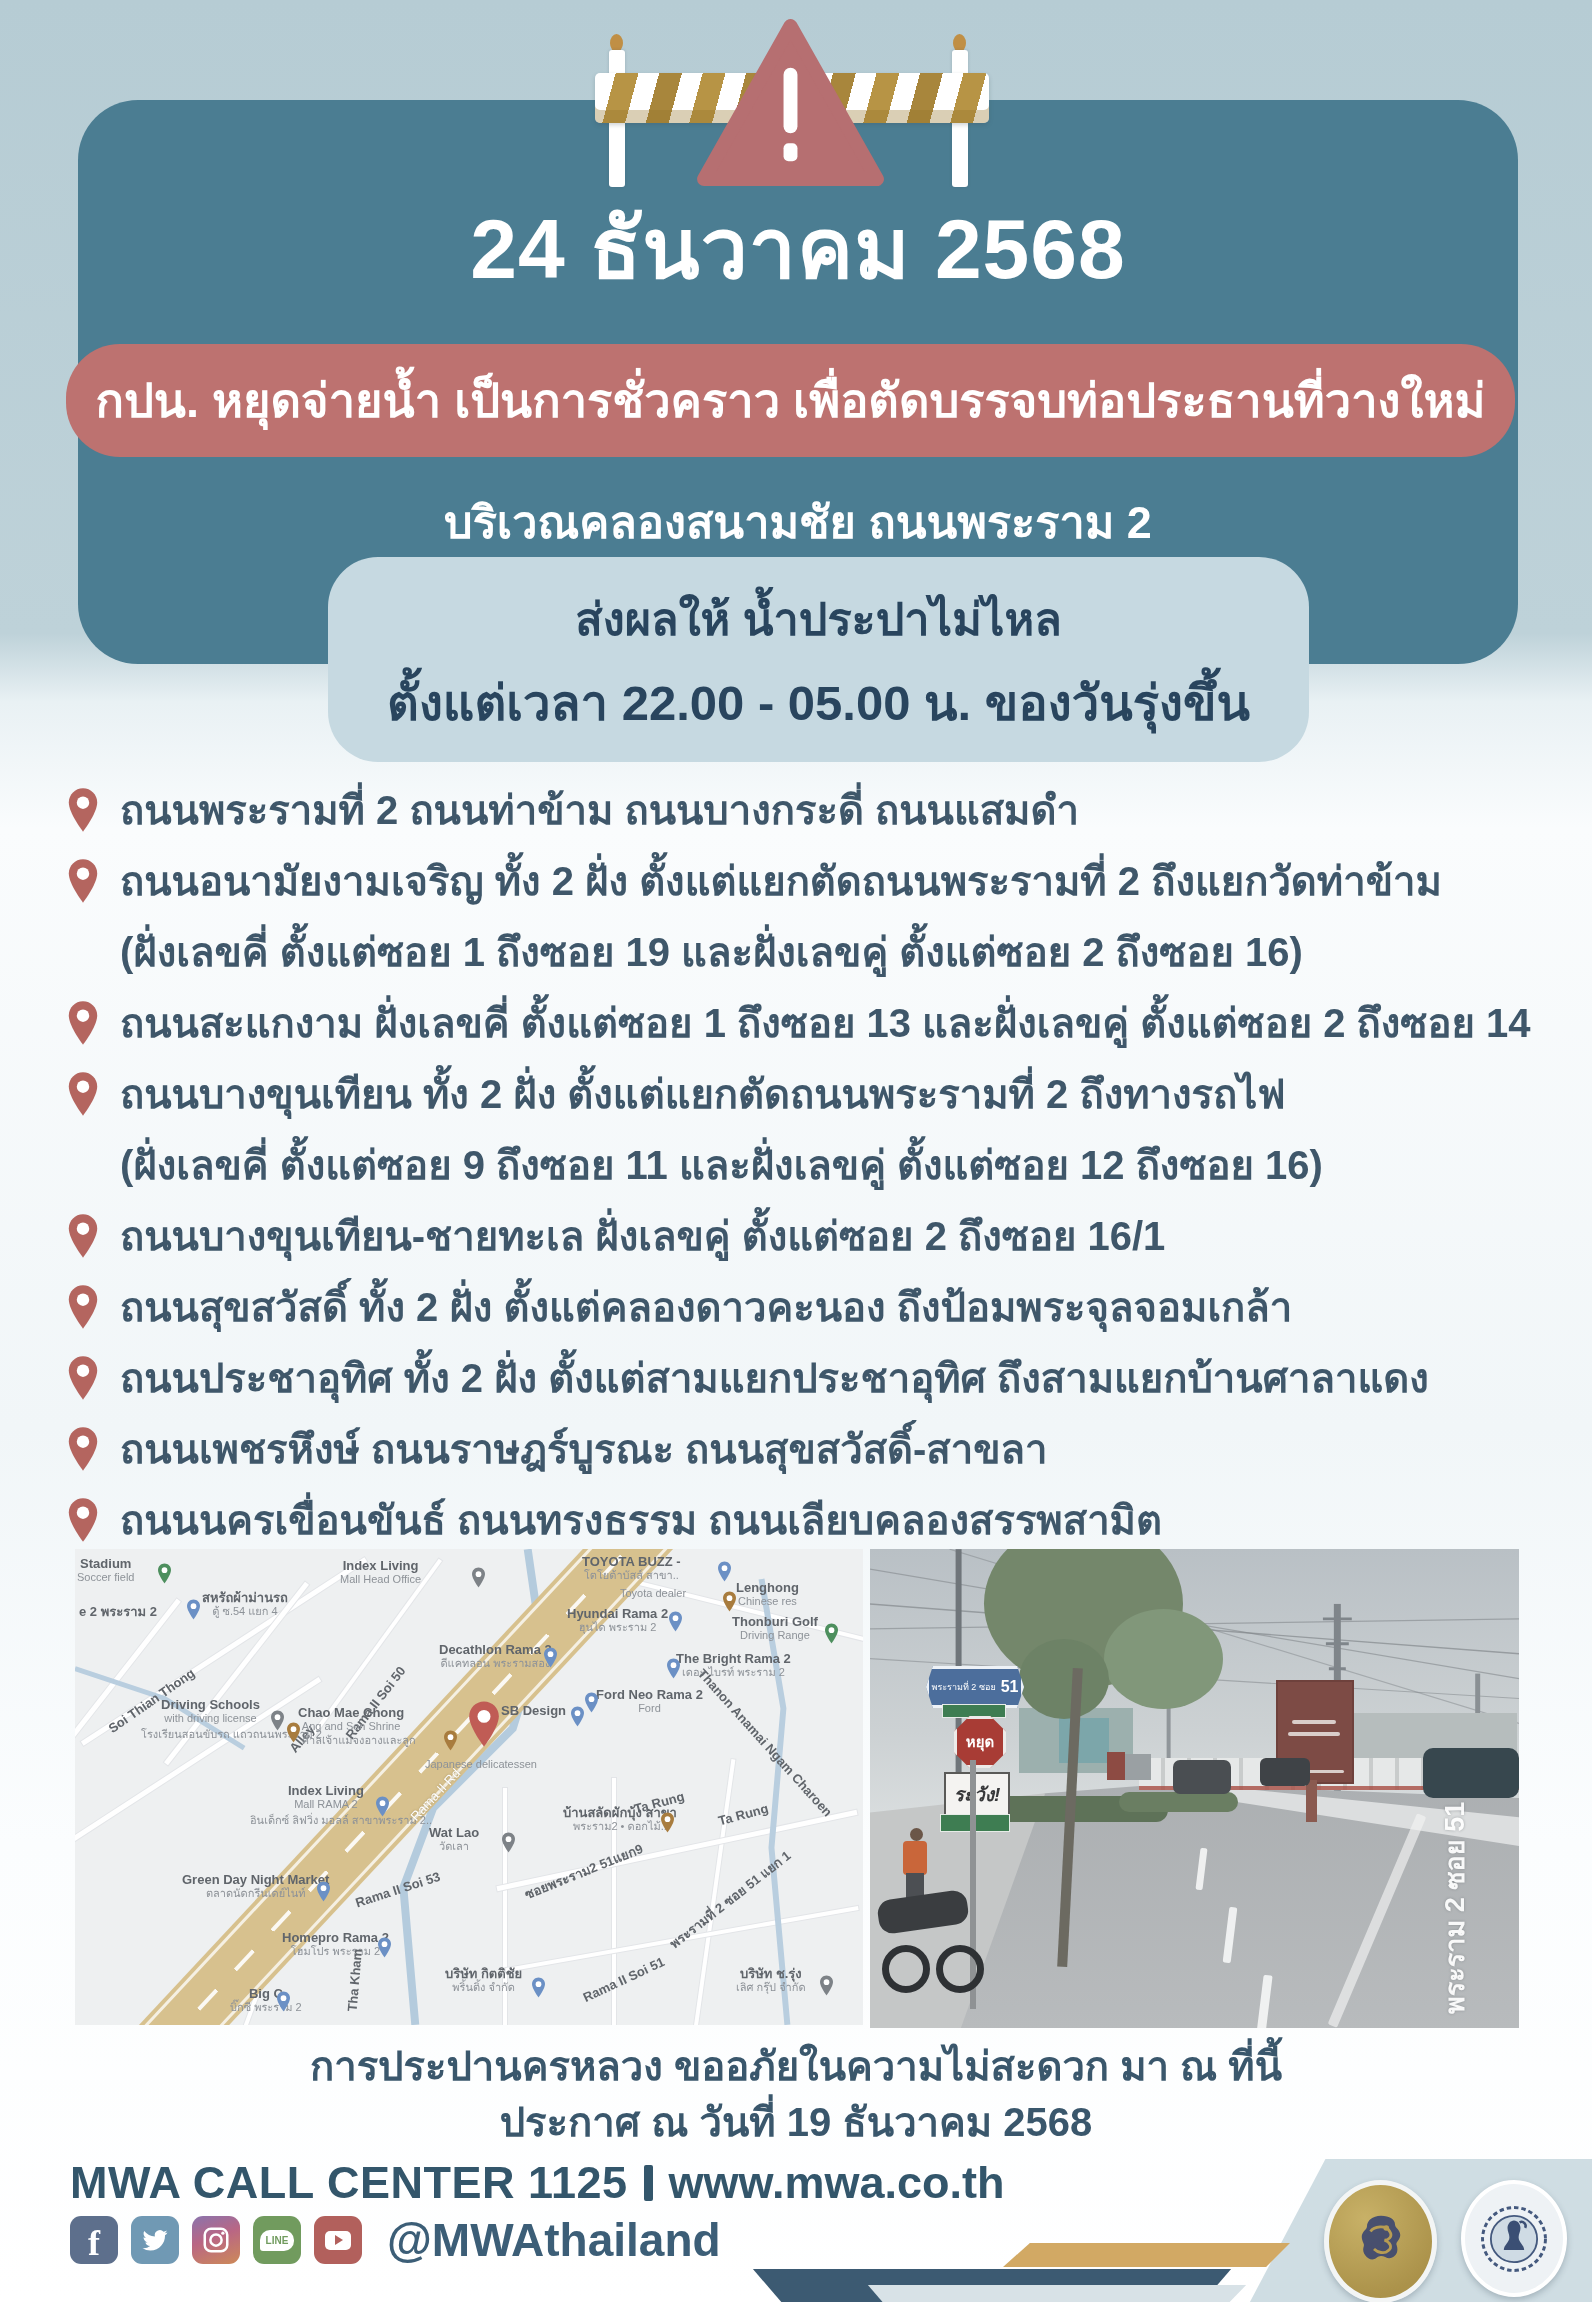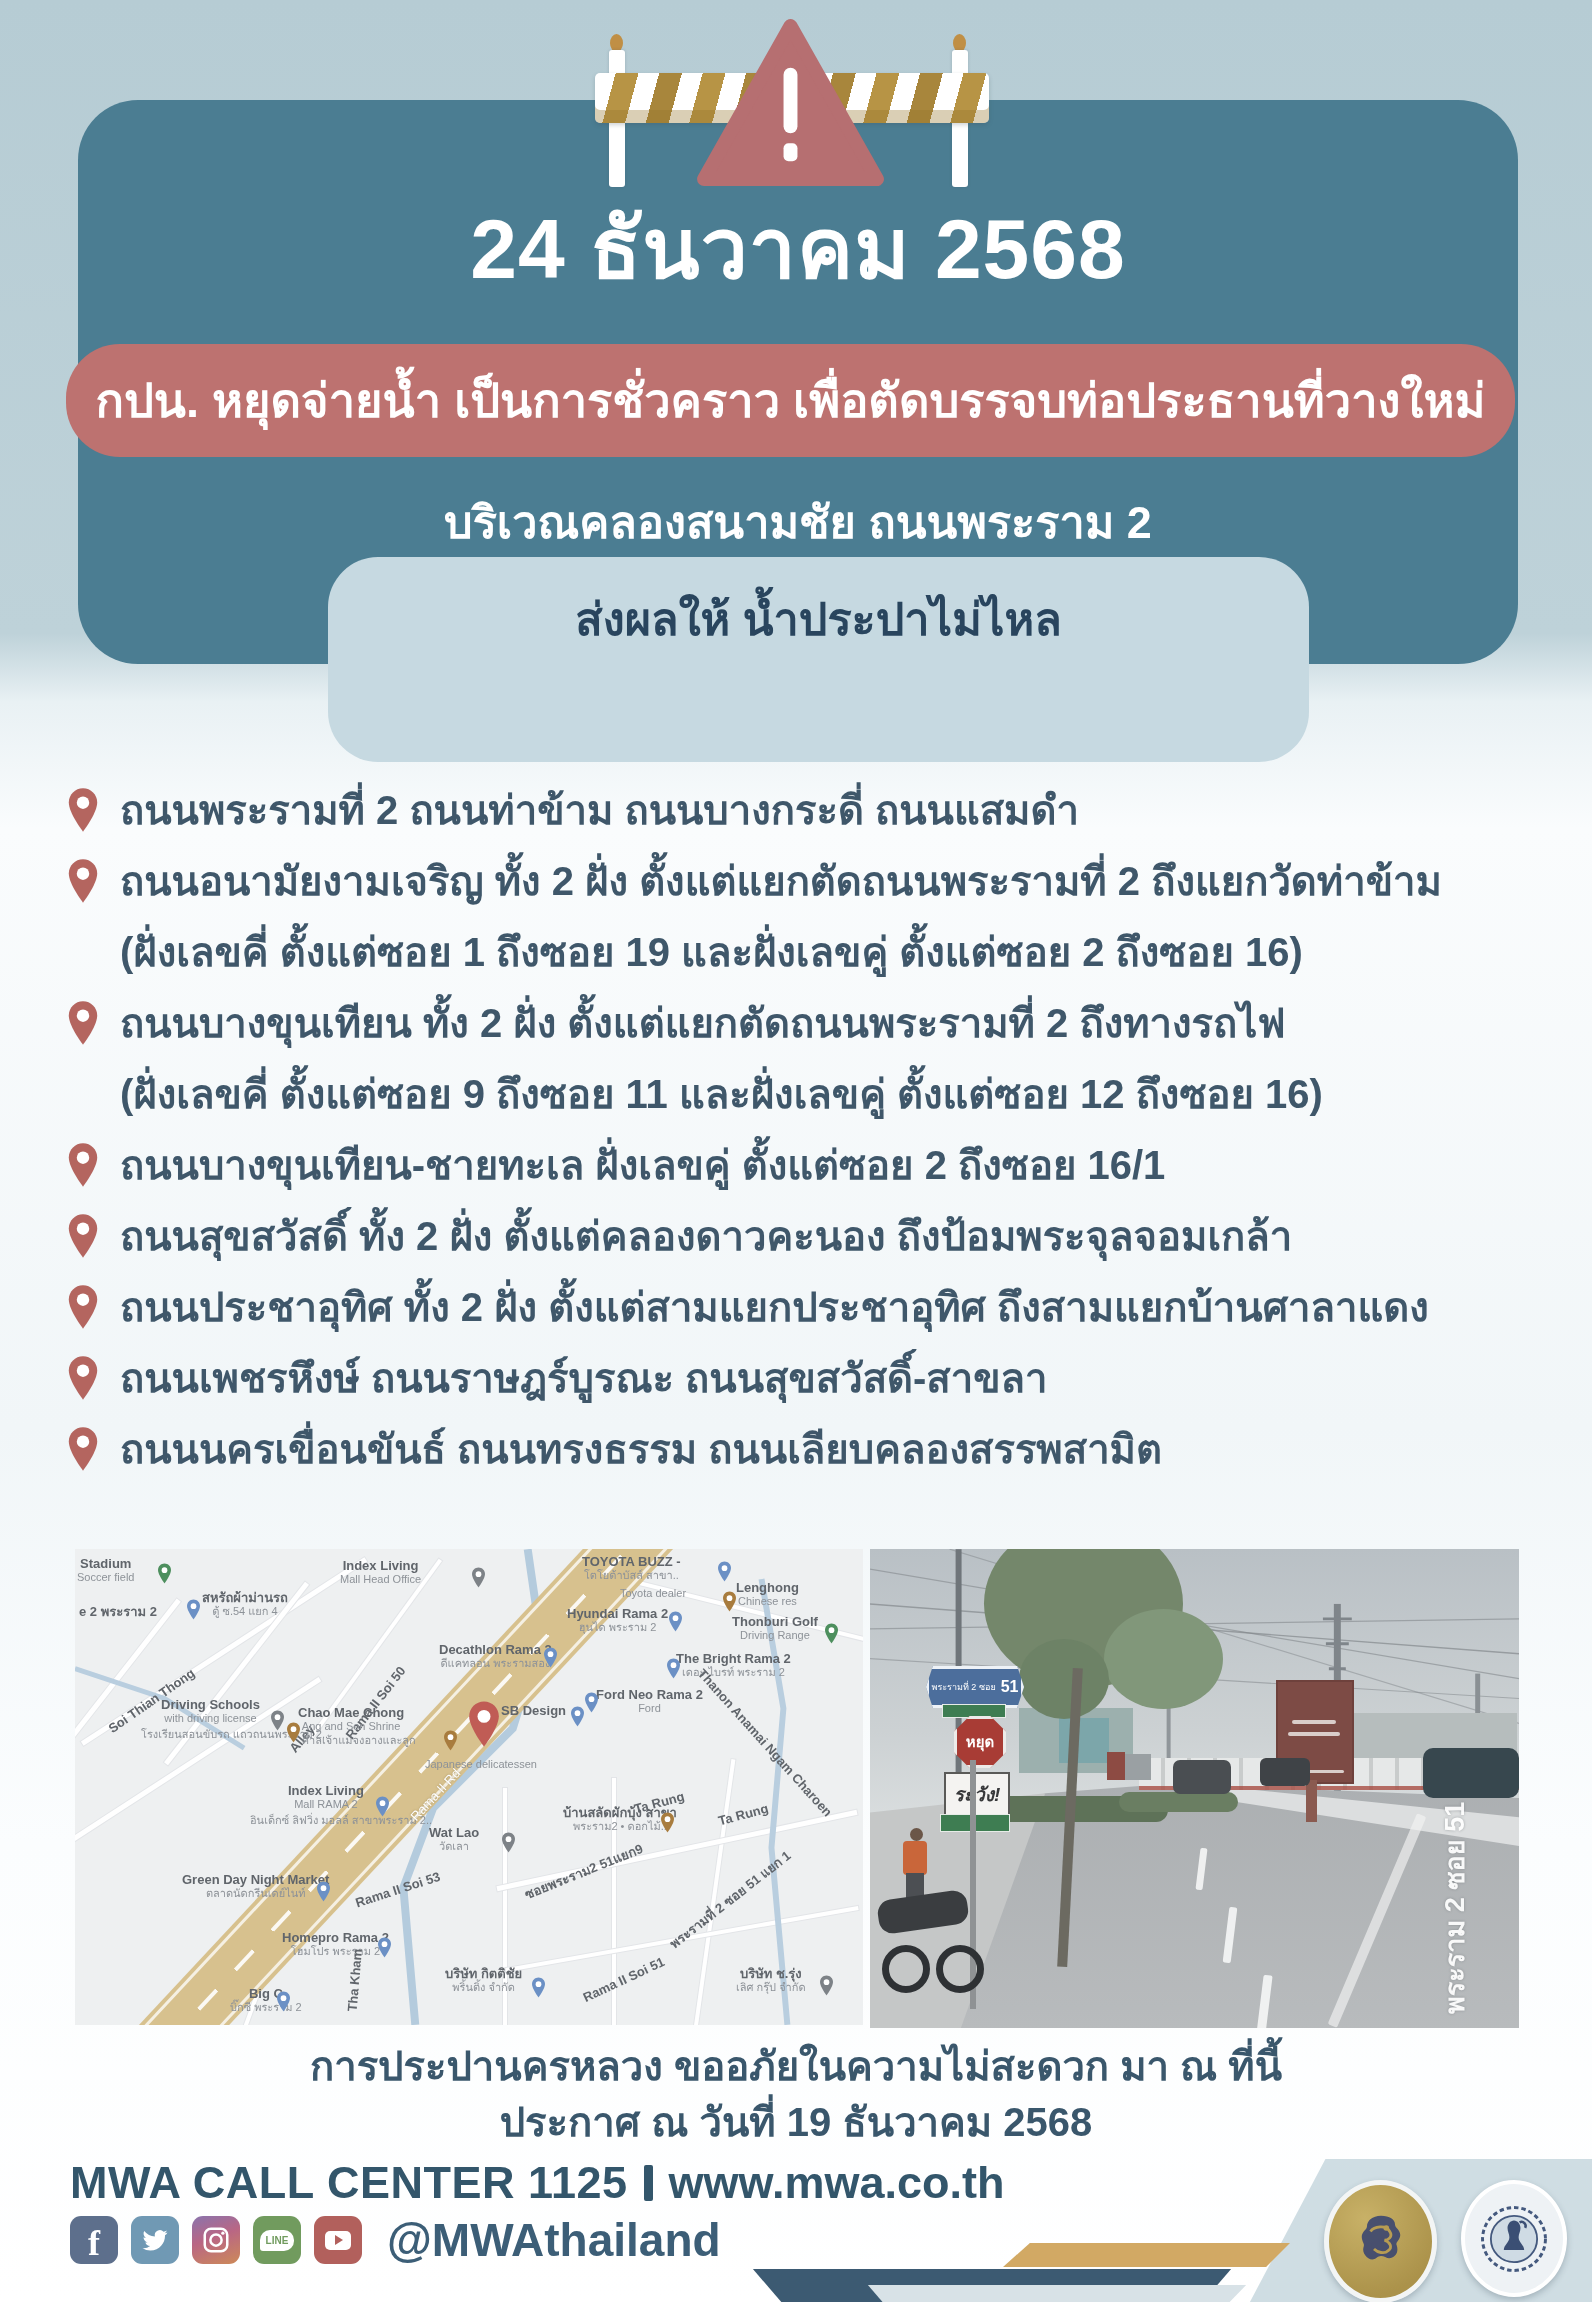--- a/index.html
+++ b/index.html
@@ -123,39 +123,47 @@
   </div>
 
   <div class="panel">
     <div class="title">24 ธันวาคม 2568</div>
     <div class="banner">กปน. หยุดจ่ายน้ำ เป็นการชั่วคราว เพื่อตัดบรรจบท่อประธานที่วางใหม่</div>
     <div class="loc-line">บริเวณคลองสนามชัย ถนนพระราม 2</div>
   </div>
 
   <div class="effect">
     <div class="l1">ส่งผลให้ น้ำประปาไม่ไหล</div>
+    <div class="l2">ตั้งแต่เวลา 22.00 - 05.00 น. ของวันรุ่งขึ้น</div>
   </div>
 
   <div class="roads" id="roads-list">
       <div class="road-row">
         <span class="rpin"><svg width="34" height="46" viewBox="0 0 24 34">
             <path d="M12 1C6.2 1 1.5 5.7 1.5 11.5 1.5 19.5 12 33 12 33s10.5-13.5 10.5-21.5C22.5 5.7 17.8 1 12 1z" fill="#b4655f"></path>
             <circle cx="12" cy="11.6" r="4.6" fill="#ffffff"></circle>
           </svg></span>
         <span class="rtext">ถนนพระรามที่ 2 ถนนท่าข้าม ถนนบางกระดี่ ถนนแสมดำ</span>
       </div>
       <div class="road-row">
         <span class="rpin"><svg width="34" height="46" viewBox="0 0 24 34">
             <path d="M12 1C6.2 1 1.5 5.7 1.5 11.5 1.5 19.5 12 33 12 33s10.5-13.5 10.5-21.5C22.5 5.7 17.8 1 12 1z" fill="#b4655f"></path>
             <circle cx="12" cy="11.6" r="4.6" fill="#ffffff"></circle>
           </svg></span>
         <span class="rtext">ถนนอนามัยงามเจริญ ทั้ง 2 ฝั่ง ตั้งแต่แยกตัดถนนพระรามที่ 2 ถึงแยกวัดท่าข้าม</span>
       </div>
       <div class="road-row cont">
         <span class="rtext">(ฝั่งเลขคี่ ตั้งแต่ซอย 1 ถึงซอย 19 และฝั่งเลขคู่ ตั้งแต่ซอย 2 ถึงซอย 16)</span>
+      </div>
+      <div class="road-row">
+        <span class="rpin"><svg width="34" height="46" viewBox="0 0 24 34">
+            <path d="M12 1C6.2 1 1.5 5.7 1.5 11.5 1.5 19.5 12 33 12 33s10.5-13.5 10.5-21.5C22.5 5.7 17.8 1 12 1z" fill="#b4655f"></path>
+            <circle cx="12" cy="11.6" r="4.6" fill="#ffffff"></circle>
+          </svg></span>
+        <span class="rtext">ถนนสะแกงาม ฝั่งเลขคี่ ตั้งแต่ซอย 1 ถึงซอย 13 และฝั่งเลขคู่ ตั้งแต่ซอย 2 ถึงซอย 14</span>
       </div>
       <div class="road-row">
         <span class="rpin"><svg width="34" height="46" viewBox="0 0 24 34">
             <path d="M12 1C6.2 1 1.5 5.7 1.5 11.5 1.5 19.5 12 33 12 33s10.5-13.5 10.5-21.5C22.5 5.7 17.8 1 12 1z" fill="#b4655f"></path>
             <circle cx="12" cy="11.6" r="4.6" fill="#ffffff"></circle>
           </svg></span>
         <span class="rtext">ถนนบางขุนเทียน ทั้ง 2 ฝั่ง ตั้งแต่แยกตัดถนนพระรามที่ 2 ถึงทางรถไฟ</span>
       </div>
       <div class="road-row cont">
         <span class="rtext">(ฝั่งเลขคี่ ตั้งแต่ซอย 9 ถึงซอย 11 และฝั่งเลขคู่ ตั้งแต่ซอย 12 ถึงซอย 16)</span>

